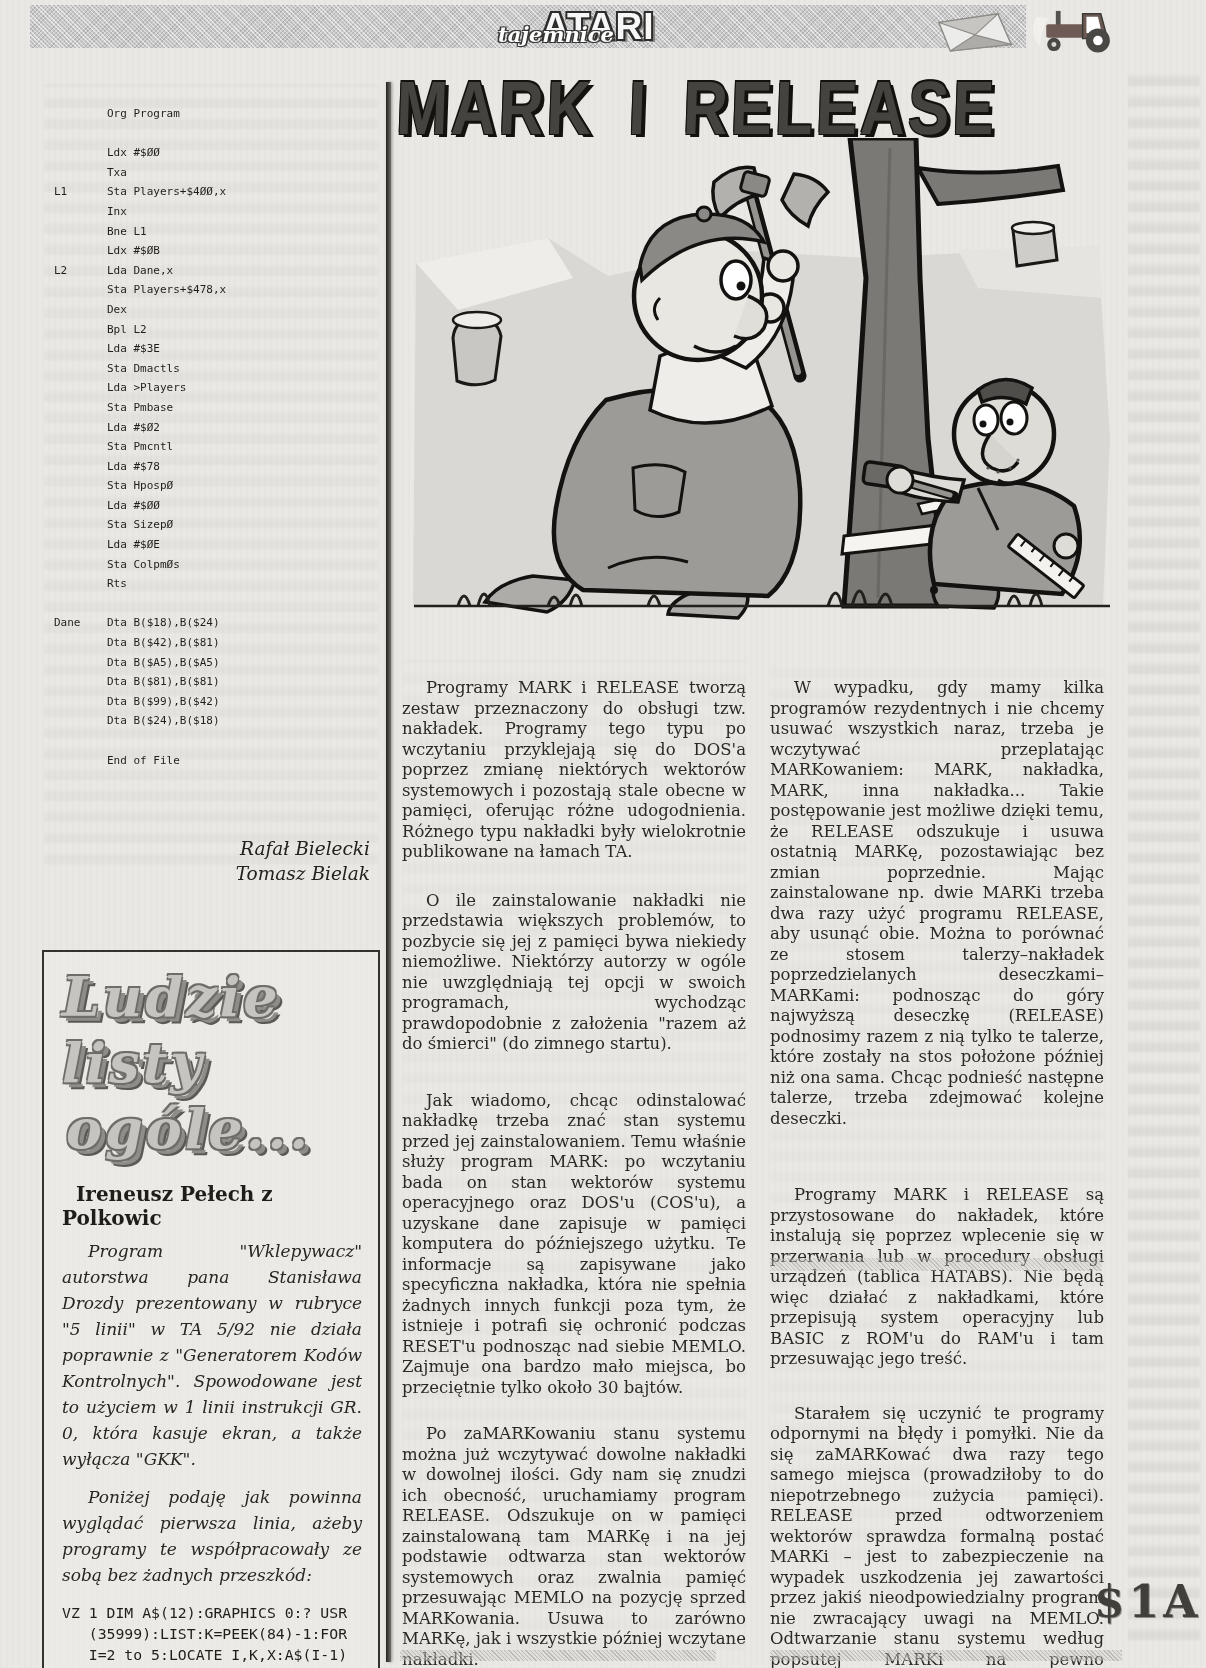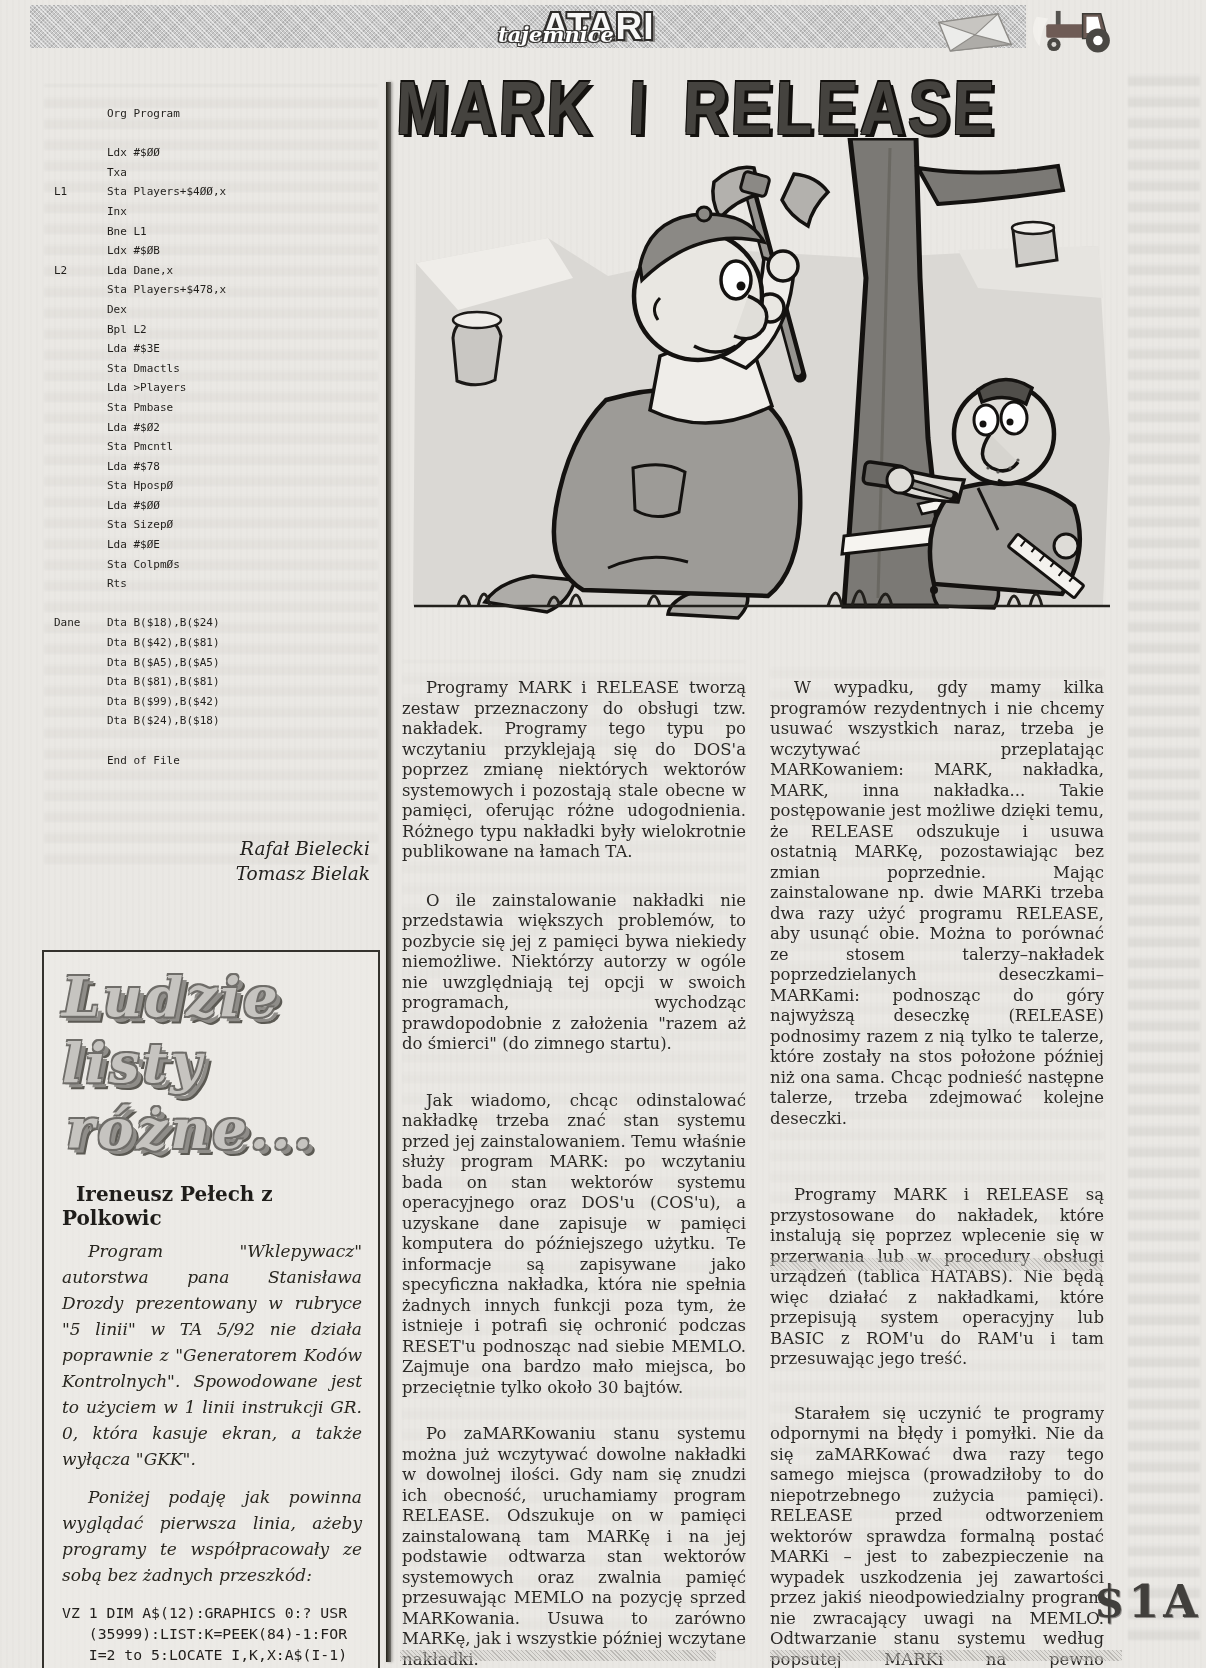--- a/index.html
+++ b/index.html
@@ -140,21 +140,21 @@
 
   <div class="authors">
     <div>Rafał Bielecki</div>
     <div>Tomasz Bielak</div>
   </div>
 
   <section class="letters-box">
     <div class="bubble">
       <div class="bw">Ludzie</div>
       <div class="bw bw2">listy</div>
-      <div class="bw bw3">różne...</div>
+      <div class="bw bw3">ogóle...</div>
     </div>
     <h3 class="lheading">Ireneusz Pełech z Polkowic</h3>
     <p class="lpara">Program "Wklepywacz" autorstwa pana Stanisława Drozdy prezentowany w rubryce "5 linii" w TA 5/92 nie działa poprawnie z "Generatorem Kodów Kontrolnych". Spowodowane jest to użyciem w 1 linii instrukcji GR. 0, która kasuje ekran, a także wyłącza "GKK".</p>
     <p class="lpara">Poniżej podaję jak powinna wyglądać pierwsza linia, ażeby programy te współpracowały ze sobą bez żadnych przeszkód:</p>
     <pre class="basic">VZ 1 DIM A$(12):GRAPHICS 0:? USR
    (35999):LIST:K=PEEK(84)-1:FOR
    I=2 to 5:LOCATE I,K,X:A$(I-1)
    =CHR$(X):NEXT I</pre>
     <p class="lpara closing">Program w takiej formie nie będzie działał poprawnie bez "GKK"</p>
     <div class="box-strip"></div>

